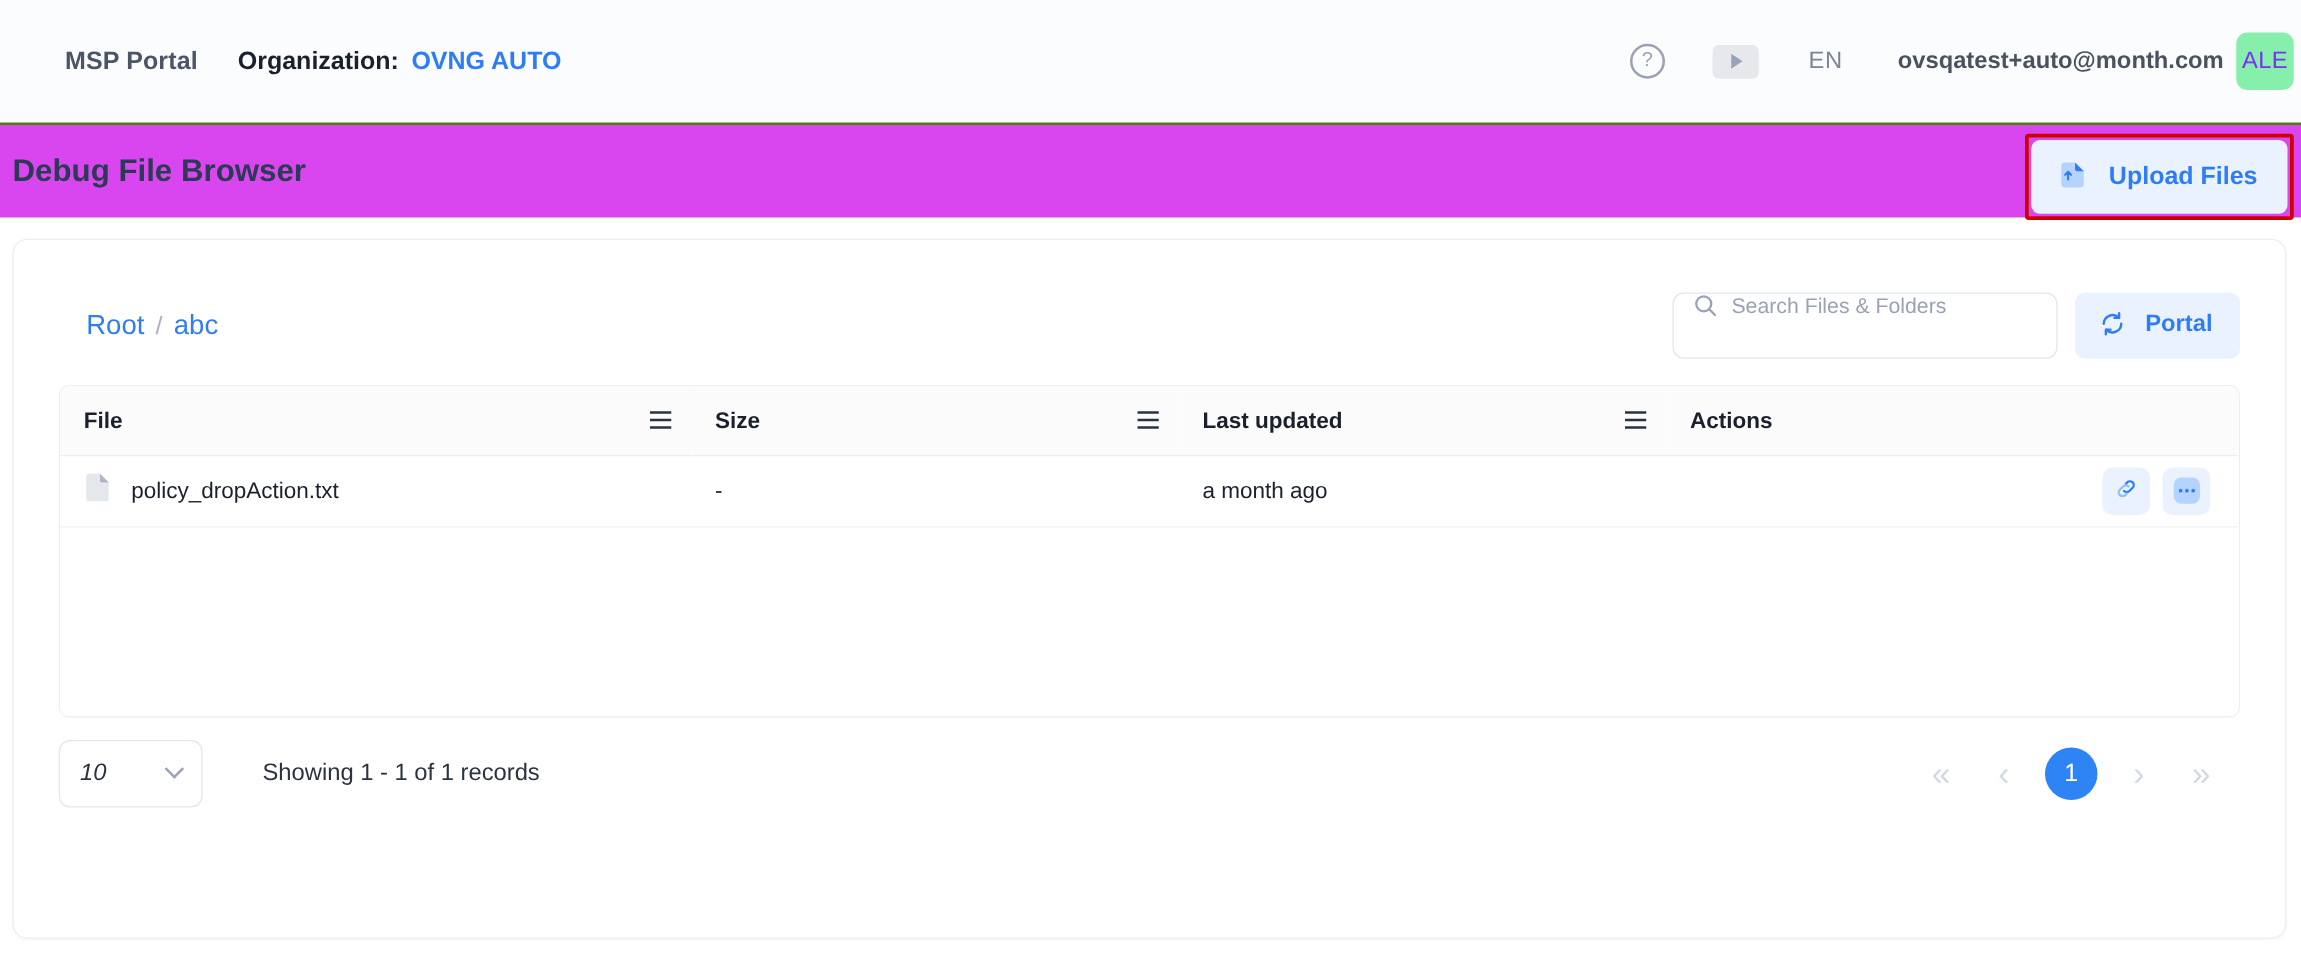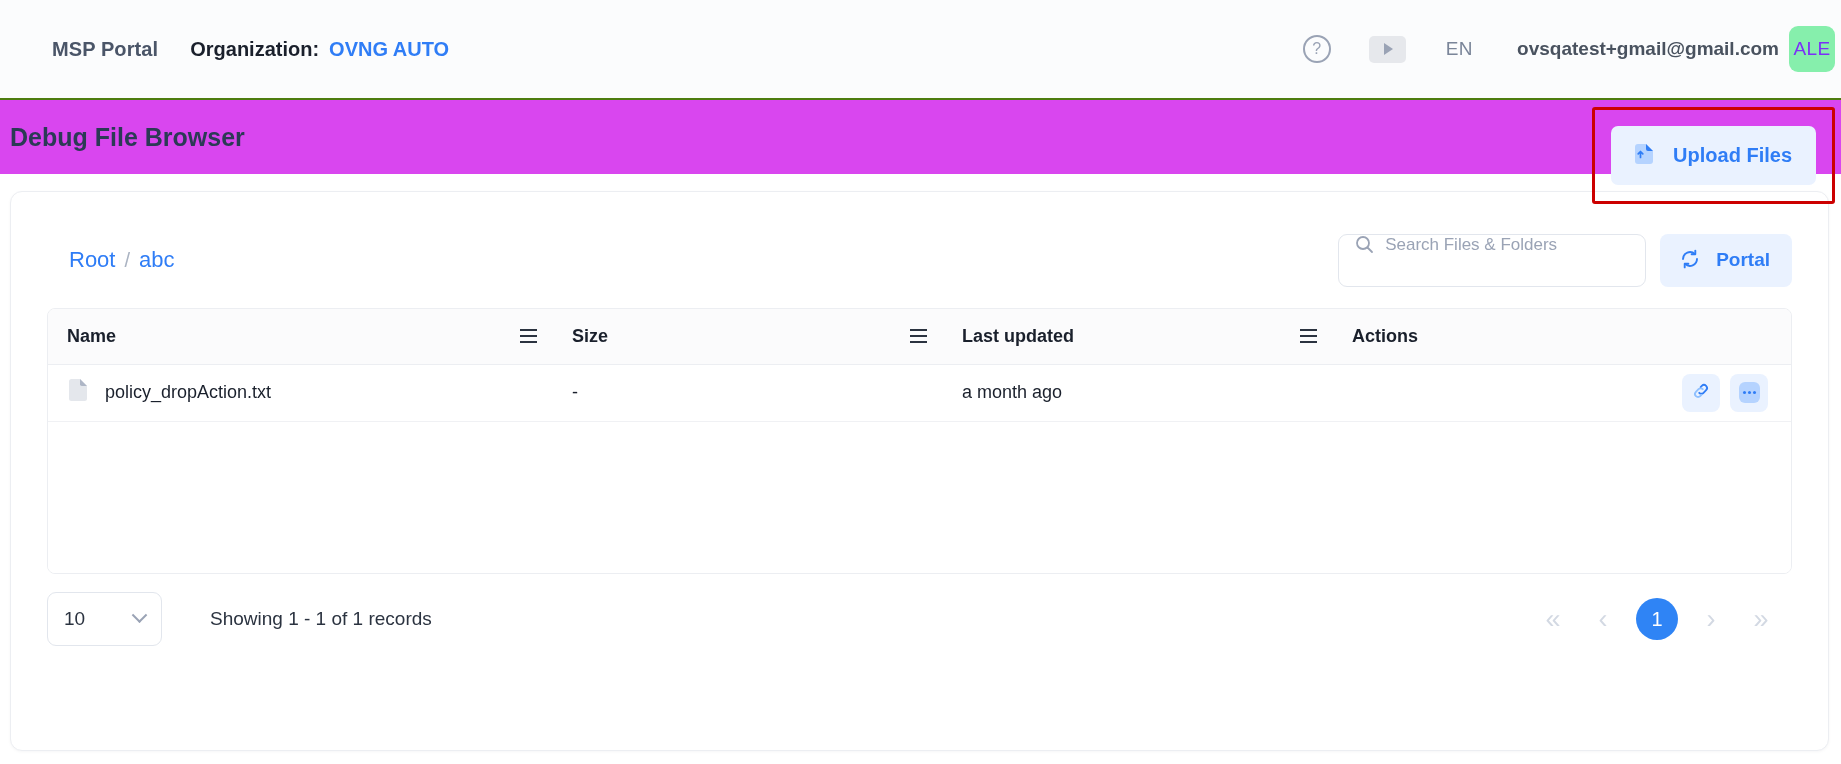--- a/index.html
+++ b/index.html
@@ -113,21 +113,21 @@
     font-size: 25px;
     font-weight: bold;
     color: #2b3a55;
   }
   .upload-wrap {
     position: absolute;
     right: 6px;
     top: 7px;
     border: 3px solid #cc0000;
     border-radius: 3px;
-    padding: 16px;
+    padding: 2px;
   }
   .upload-btn {
     display: flex;
     align-items: center;
     gap: 16px;
     background: #eaf2ff;
     border: none;
     border-radius: 7px;
     padding: 15px 24px 15px 20px;
     cursor: pointer;
@@ -301,21 +301,21 @@
     height: 54px;
     border: 1px solid #e2e6ed;
     border-radius: 9px;
     display: flex;
     align-items: center;
     justify-content: space-between;
     padding: 0 16px;
     cursor: pointer;
     background: #fff;
   }
-  .page-size-val { font-size: 19px; color: #2b3340; }
+  .page-size-val { font-size: 19px; color: #2b3340; font-style: italic; }
   .chev-down {
     width: 11px; height: 11px;
     border-right: 2px solid #9aa3b5;
     border-bottom: 2px solid #9aa3b5;
     transform: rotate(45deg) translate(-3px,-3px);
   }
   .showing {
     margin-left: 48px;
     font-size: 19px;
     color: #2b3340;
@@ -358,21 +358,21 @@
   <div class="org-value">OVNG AUTO</div>
 
   <div class="topbar-right">
     <div class="help-icon">?</div>
 
     <div class="play-btn">
       <div class="play-tri"></div>
     </div>
 
     <div class="lang">EN</div>
-    <div class="user-email">ovsqatest+gmail@gmail.com</div>
+    <div class="user-email">ovsqatest+auto@month.com</div>
     <div class="avatar">ALE</div>
   </div>
 </div>
 
 <div class="page-title-row">
   <div class="page-title">Debug File Browser</div>
 
   <div class="upload-wrap">
     <button class="upload-btn">
       <span>
@@ -419,21 +419,21 @@
         <span class="refresh-label">Portal</span>
       </button>
     </div>
   </div>
 
   <div class="table-wrap">
     <table>
       <thead>
         <tr>
           <th class="col-name">
-            <span>Name</span>
+            <span>File</span>
             <span class="col-menu">
                 <span></span>
                 <span></span>
                 <span></span>
               </span>
           </th>
           <th class="col-size">
             <span>Size</span>
             <span class="col-menu">
                 <span></span>

